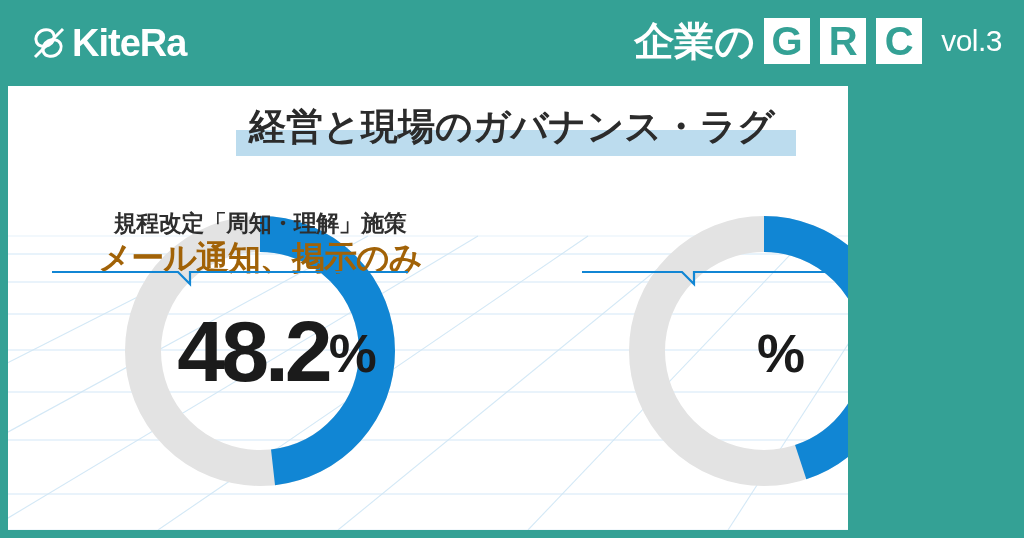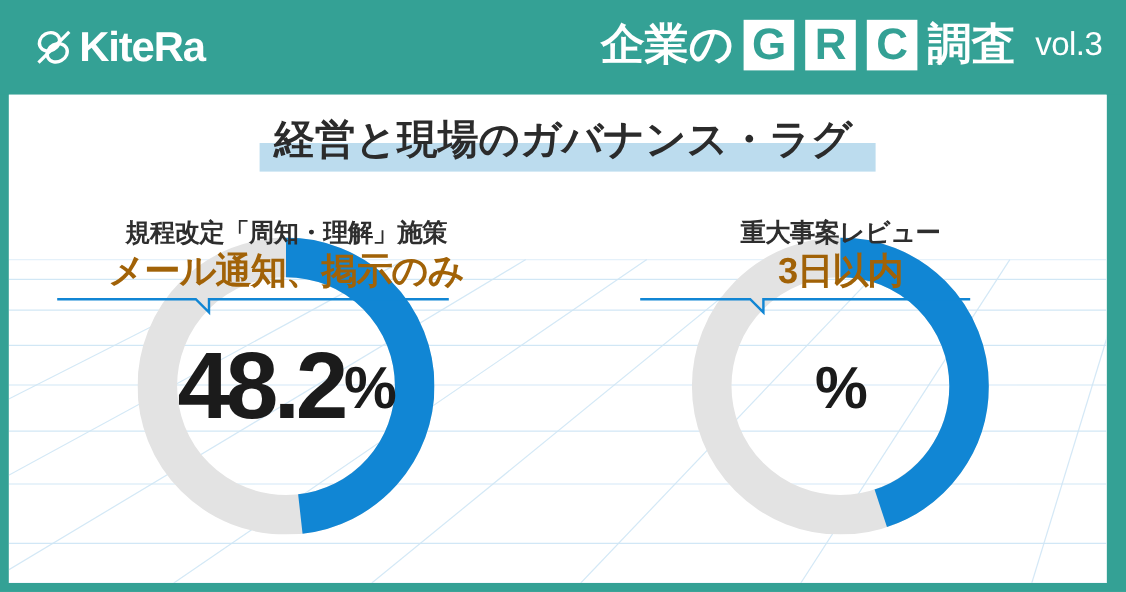--- a/index.html
+++ b/index.html
@@ -17,44 +17,44 @@
   #logo .word{font-size:38px;font-weight:bold;color:#ffffff;letter-spacing:-1px;line-height:38px;
     font-family:"Liberation Sans","DejaVu Sans",sans-serif;}
   #titlebar{position:absolute;right:22px;top:18px;display:flex;align-items:center;gap:8px;}
   .jp-title{font-size:40px;font-weight:bold;color:#ffffff;line-height:46px;letter-spacing:0px;}
   .grcbox{display:inline-flex;align-items:center;justify-content:center;
     width:46px;height:46px;background:#ffffff;color:#34a195;
     font-size:40px;font-weight:bold;line-height:46px;margin:0 1px;}
   .volume{font-size:30px;font-weight:normal;color:#ffffff;line-height:46px;margin-left:10px;letter-spacing:-0.5px;}
 
   
-  #panel{position:absolute;left:8px;top:86px;width:998px;height:444px;background:#ffffff;overflow:hidden;}
+  #panel{position:absolute;left:8px;top:86px;width:840px;height:444px;background:#ffffff;overflow:hidden;}
   #grid{position:absolute;left:0;top:0;width:1008px;height:444px;}
 
   
   #subtitle-wrap{position:absolute;left:0;top:18px;width:1008px;text-align:center;}
   #subtitle-hl{position:absolute;left:228px;top:44px;width:560px;height:26px;background:#bcdcee;}
   #subtitle{position:relative;display:inline-block;font-size:37px;font-weight:bold;color:#2b2b2b;
     line-height:46px;letter-spacing:0px;}
 
   
   .metric{position:absolute;top:110px;width:504px;height:334px;}
   .metric.left{left:0;}
   .metric.right{left:504px;}
 
-  .labels{position:absolute;left:0;top:0;width:504px;text-align:center;z-index:4;}
+  .labels{position:absolute;left:0;top:12px;width:504px;text-align:center;z-index:4;}
   .label-small{font-size:23px;font-weight:bold;color:#2e2e2e;line-height:30px;letter-spacing:-0.5px;
     white-space:nowrap;}
   .label-big{font-size:33px;font-weight:bold;color:#a16207;line-height:42px;letter-spacing:-1px;
     white-space:nowrap;margin-top:-1px;}
 
   .callout{position:absolute;top:70px;left:0;width:504px;height:24px;z-index:5;}
 
   .donut{position:absolute;top:20px;left:117px;width:270px;height:270px;z-index:2;}
-  .value{position:absolute;top:20px;left:0;width:504px;height:270px;z-index:3;
+  .value{position:absolute;top:20px;left:16px;width:504px;height:270px;z-index:3;
     display:flex;align-items:center;justify-content:center;}
   .value .num{font-size:86px;font-weight:bold;color:#1b1b1b;line-height:86px;letter-spacing:-4px;}
   .value .pct{font-size:54px;font-weight:bold;color:#1b1b1b;line-height:86px;letter-spacing:-2px;
     position:relative;top:2px;}
 </style>
 </head>
 <body>
 
 <div id="stage">
 
@@ -67,21 +67,20 @@
         <line x1="3" y1="33" x2="31" y2="5" stroke="#ffffff" stroke-width="3"></line>
       </svg>
       <span class="word">KiteRa</span>
     </div>
 
     <div id="titlebar">
       <span class="jp-title">企業の</span>
       <span class="grcbox">G</span>
       <span class="grcbox">R</span>
       <span class="grcbox">C</span>
-      <span class="jp-title">調査</span>
       <span class="volume">vol.3</span>
     </div>
 
   </div>
 
   <div id="panel">
 
     <svg id="grid" viewBox="0 0 1008 444" preserveAspectRatio="none">
       <rect x="0" y="0" width="1008" height="444" fill="#ffffff"></rect>
       <g stroke="#cfe6f5" stroke-width="1.1" fill="none" opacity="0.95">
@@ -144,24 +143,20 @@
       <svg class="donut" viewBox="0 0 270 270">
         <circle cx="135" cy="135" r="117" fill="none" stroke="#e3e3e3" stroke-width="36"></circle>
 
         <circle cx="135" cy="135" r="117" fill="none" stroke="#1186d4" stroke-width="36" stroke-dasharray="330.07 405.06" transform="rotate(-90 135 135)"></circle>
       </svg>
 
       <div class="value">
         <span class="pct">%</span>
       </div>
 
-      <div class="labels">
-        <div class="label-small">重大事案レビュー</div>
-        <div class="label-big">3日以内</div>
-      </div>
 
       <svg class="callout" viewBox="0 0 504 24" preserveAspectRatio="none">
         <polyline points="70,6 170,6 182,18 182,6 370,6" fill="none" stroke="#1186d4" stroke-width="2.2"></polyline>
       </svg>
 
     </div>
 
   </div>
 </div>
 

